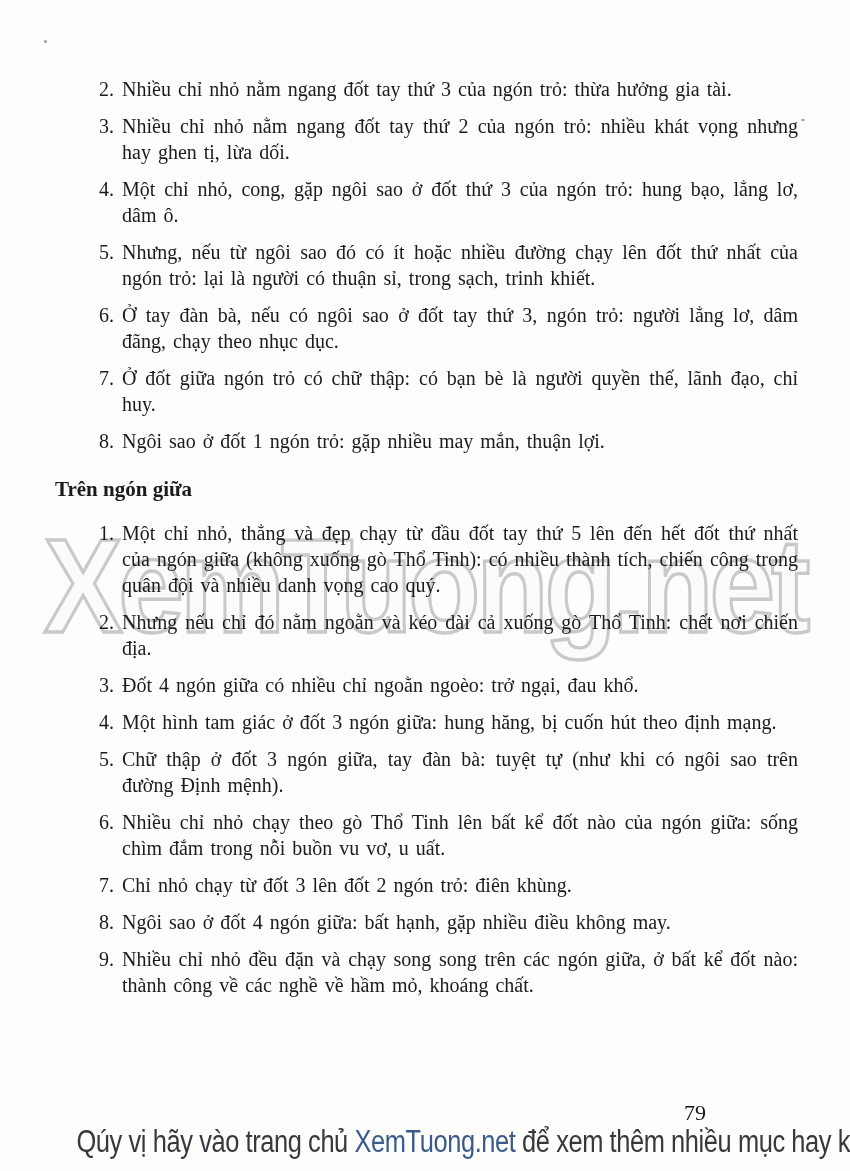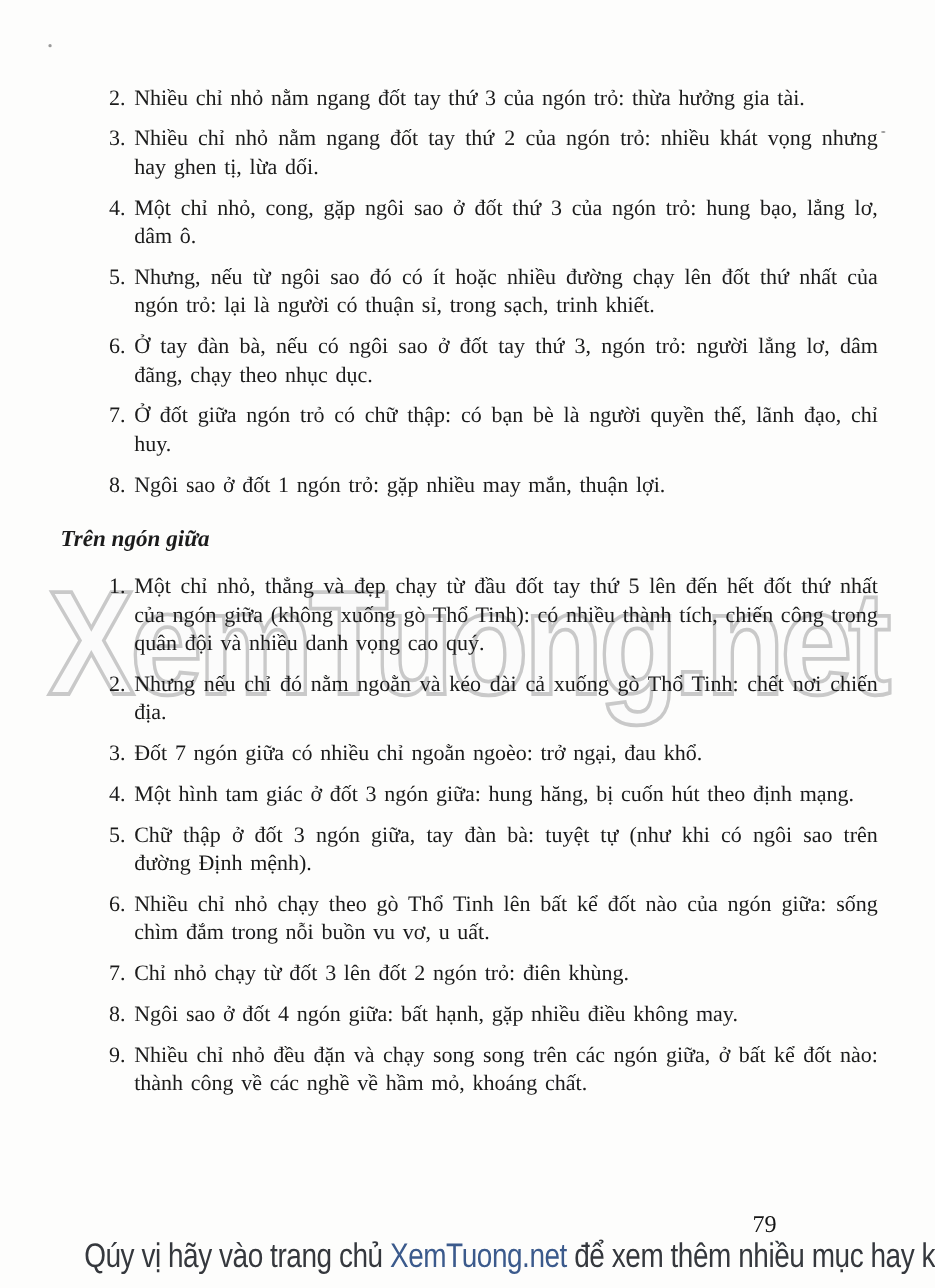--- a/index.html
+++ b/index.html
@@ -53,21 +53,20 @@
   .item .txt{
     flex:1;
     text-align:justify;
     text-justify:inter-word;
     word-spacing:2px;
   }
   .section-heading{
     margin:22px 0 18px 55px;
     font-size:21px;
     font-weight:bold;
-    font-style:italic;
     line-height:26px;
   }
 
   
   .page-number{
     position:absolute;
     top:1100px;left:684px;
     font-size:22px;
     color:#151515;
     z-index:2;
@@ -150,21 +149,21 @@
       <div class="item">
         <span class="num">1.</span>
         <span class="txt">Một chỉ nhỏ, thẳng và đẹp chạy từ đầu đốt tay thứ 5 lên đến hết đốt thứ nhất của ngón giữa (không xuống gò Thổ Tinh): có nhiều thành tích, chiến công trong quân đội và nhiều danh vọng cao quý.</span>
       </div>
       <div class="item">
         <span class="num">2.</span>
         <span class="txt">Nhưng nếu chỉ đó nằm ngoằn và kéo dài cả xuống gò Thổ Tinh: chết nơi chiến địa.</span>
       </div>
       <div class="item">
         <span class="num">3.</span>
-        <span class="txt">Đốt 7 ngón giữa có nhiều chỉ ngoằn ngoèo: trở ngại, đau khổ.</span>
+        <span class="txt">Đốt 4 ngón giữa có nhiều chỉ ngoằn ngoèo: trở ngại, đau khổ.</span>
       </div>
       <div class="item">
         <span class="num">4.</span>
         <span class="txt">Một hình tam giác ở đốt 3 ngón giữa: hung hăng, bị cuốn hút theo định mạng.</span>
       </div>
       <div class="item">
         <span class="num">5.</span>
         <span class="txt">Chữ thập ở đốt 3 ngón giữa, tay đàn bà: tuyệt tự (như khi có ngôi sao trên đường Định mệnh).</span>
       </div>
       <div class="item">

